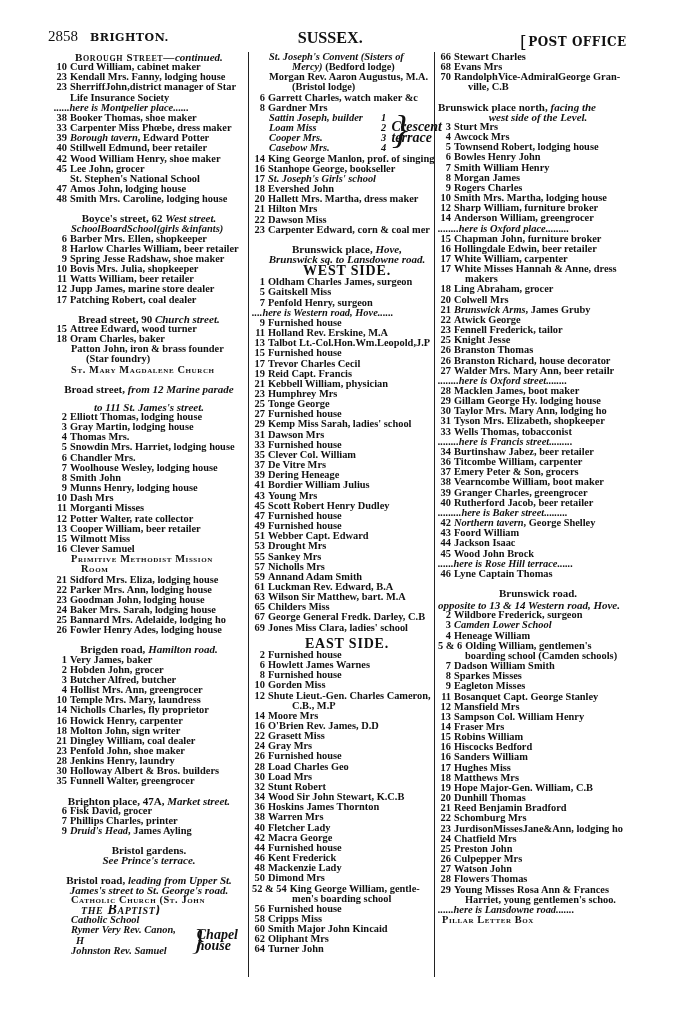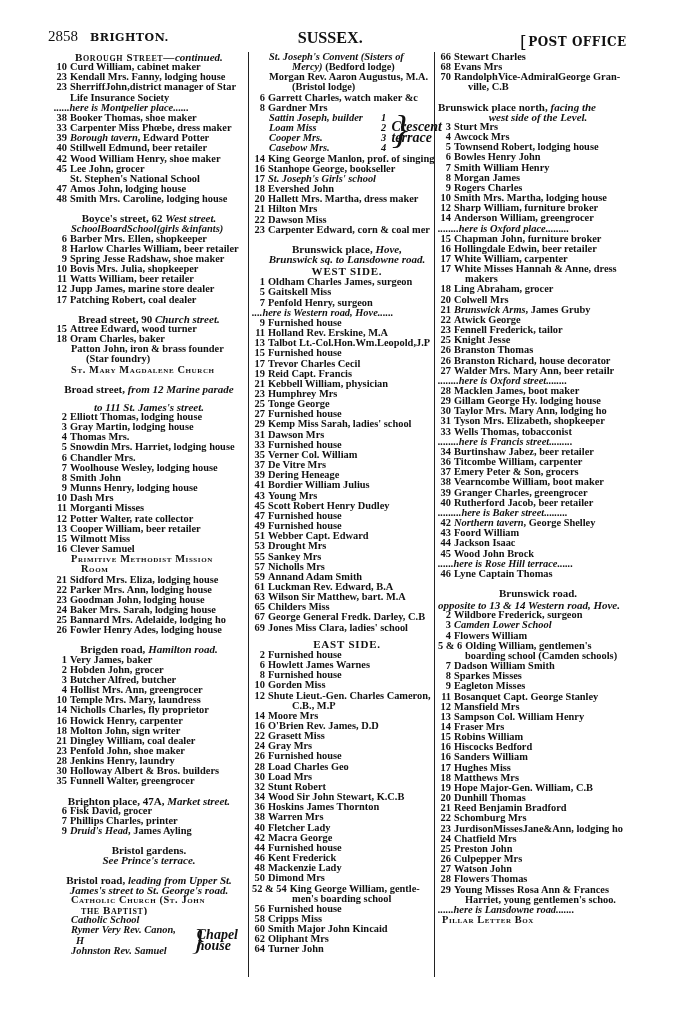--- a/index.html
+++ b/index.html
@@ -27,26 +27,26 @@
 
   .row { white-space: nowrap; overflow: hidden; }
   .row .num { display: inline-block; min-width: 13px; text-align: right; margin-right: 3px; }
   .row .num.blank { visibility: hidden; }
   .indent { padding-left: 17px; }
   .indent2 { padding-left: 27px; }
   .ital { font-style: italic; }
   .sc { font-variant: small-caps; letter-spacing: 0.6px; }
   .heading { text-align: center; font-size: 11px; margin-top: 9px; }
   .heading .it { font-style: italic; }
-  .subhead { text-align: center; font-size: 11px; letter-spacing: 0.8px; margin: 2px 0 1px 0; }
+  .subhead { text-align: center; font-size: 14px; letter-spacing: 0.8px; margin: 2px 0 1px 0; }
   .here { font-style: italic; white-space: nowrap; overflow: hidden; }
   .brace-block { position: relative; font-style: italic; }
   .brace-note { position: absolute; right: 8px; text-align: left; font-weight: bold; font-size: 14px; line-height: 11px; margin-left: 14px; }
   .brace-glyph { position: absolute; font-weight: normal; font-size: 40px; line-height: 40px; }
-  .small { font-size: 11px; }
+  .small { font-size: 14px; font-style: italic; }
 </style>
 </head>
 <body>
 
 <div class="header">
   <span class="hdr-page">2858</span>
   <span class="hdr-town">BRIGHTON.</span>
   <span class="hdr-county">SUSSEX.</span>
   <span class="hdr-office"><span class="br">[</span><span>POST OFFICE</span></span>
 </div>
@@ -182,21 +182,21 @@
     <div class="row"><span class="num">15</span><span>Furnished house</span></div>
     <div class="row"><span class="num">17</span><span>Trevor Charles Cecil</span></div>
     <div class="row"><span class="num">19</span><span>Reid Capt. Francis</span></div>
     <div class="row"><span class="num">21</span><span>Kebbell William, physician</span></div>
     <div class="row"><span class="num">23</span><span>Humphrey Mrs</span></div>
     <div class="row"><span class="num">25</span><span>Tonge George</span></div>
     <div class="row"><span class="num">27</span><span>Furnished house</span></div>
     <div class="row"><span class="num">29</span><span>Kemp Miss Sarah, ladies' school</span></div>
     <div class="row"><span class="num">31</span><span>Dawson Mrs</span></div>
     <div class="row"><span class="num">33</span><span>Furnished house</span></div>
-    <div class="row"><span class="num">35</span><span>Verner Col. William</span></div>
+    <div class="row"><span class="num">35</span><span>Clever Col. William</span></div>
     <div class="row"><span class="num">37</span><span>De Vitre Mrs</span></div>
     <div class="row"><span class="num">39</span><span>Dering Heneage</span></div>
     <div class="row"><span class="num">41</span><span>Bordier William Julius</span></div>
     <div class="row"><span class="num">43</span><span>Young Mrs</span></div>
     <div class="row"><span class="num">45</span><span>Scott Robert Henry Dudley</span></div>
     <div class="row"><span class="num">47</span><span>Furnished house</span></div>
     <div class="row"><span class="num">49</span><span>Furnished house</span></div>
     <div class="row"><span class="num">51</span><span>Webber Capt. Edward</span></div>
     <div class="row"><span class="num">53</span><span>Drought Mrs</span></div>
     <div class="row"><span class="num">55</span><span>Sankey Mrs</span></div>
@@ -289,21 +289,21 @@
     <div class="row"><span class="num">42</span><span class="ital">Northern tavern</span><span>, George Shelley</span></div>
     <div class="row"><span class="num">43</span><span>Foord William</span></div>
     <div class="row"><span class="num">44</span><span>Jackson Isaac</span></div>
     <div class="row"><span class="num">45</span><span>Wood John Brock</span></div>
     <div class="here">......here is Rose Hill terrace......</div>
     <div class="row"><span class="num">46</span><span>Lyne Captain Thomas</span></div>
     <div class="heading"><span>Brunswick road.</span></div>
     <div class="heading ital" style="margin-top: 2px; text-align: left; font-family: Liberation Serif, serif;">opposite to 13 &amp; 14 Western road, Hove.</div>
     <div class="row"><span class="num">2</span><span>Wildbore Frederick, surgeon</span></div>
     <div class="row"><span class="num">3</span><span class="ital">Camden Lower School</span></div>
-    <div class="row"><span class="num">4</span><span>Flowers William</span></div>
+    <div class="row"><span class="num">4</span><span>Heneage William</span></div>
     <div class="row"><span class="num">5 &amp; 6</span><span>Olding William, gentlemen's</span></div>
     <div class="row indent2"><span>boarding school (Camden schools)</span></div>
     <div class="row"><span class="num">7</span><span>Dadson William Smith</span></div>
     <div class="row"><span class="num">8</span><span>Sparkes Misses</span></div>
     <div class="row"><span class="num">9</span><span>Eagleton Misses</span></div>
     <div class="row"><span class="num">11</span><span>Bosanquet Capt. George Stanley</span></div>
     <div class="row"><span class="num">12</span><span>Mansfield Mrs</span></div>
     <div class="row"><span class="num">13</span><span>Sampson Col. William Henry</span></div>
     <div class="row"><span class="num">14</span><span>Fraser Mrs</span></div>
     <div class="row"><span class="num">15</span><span>Robins William</span></div>

